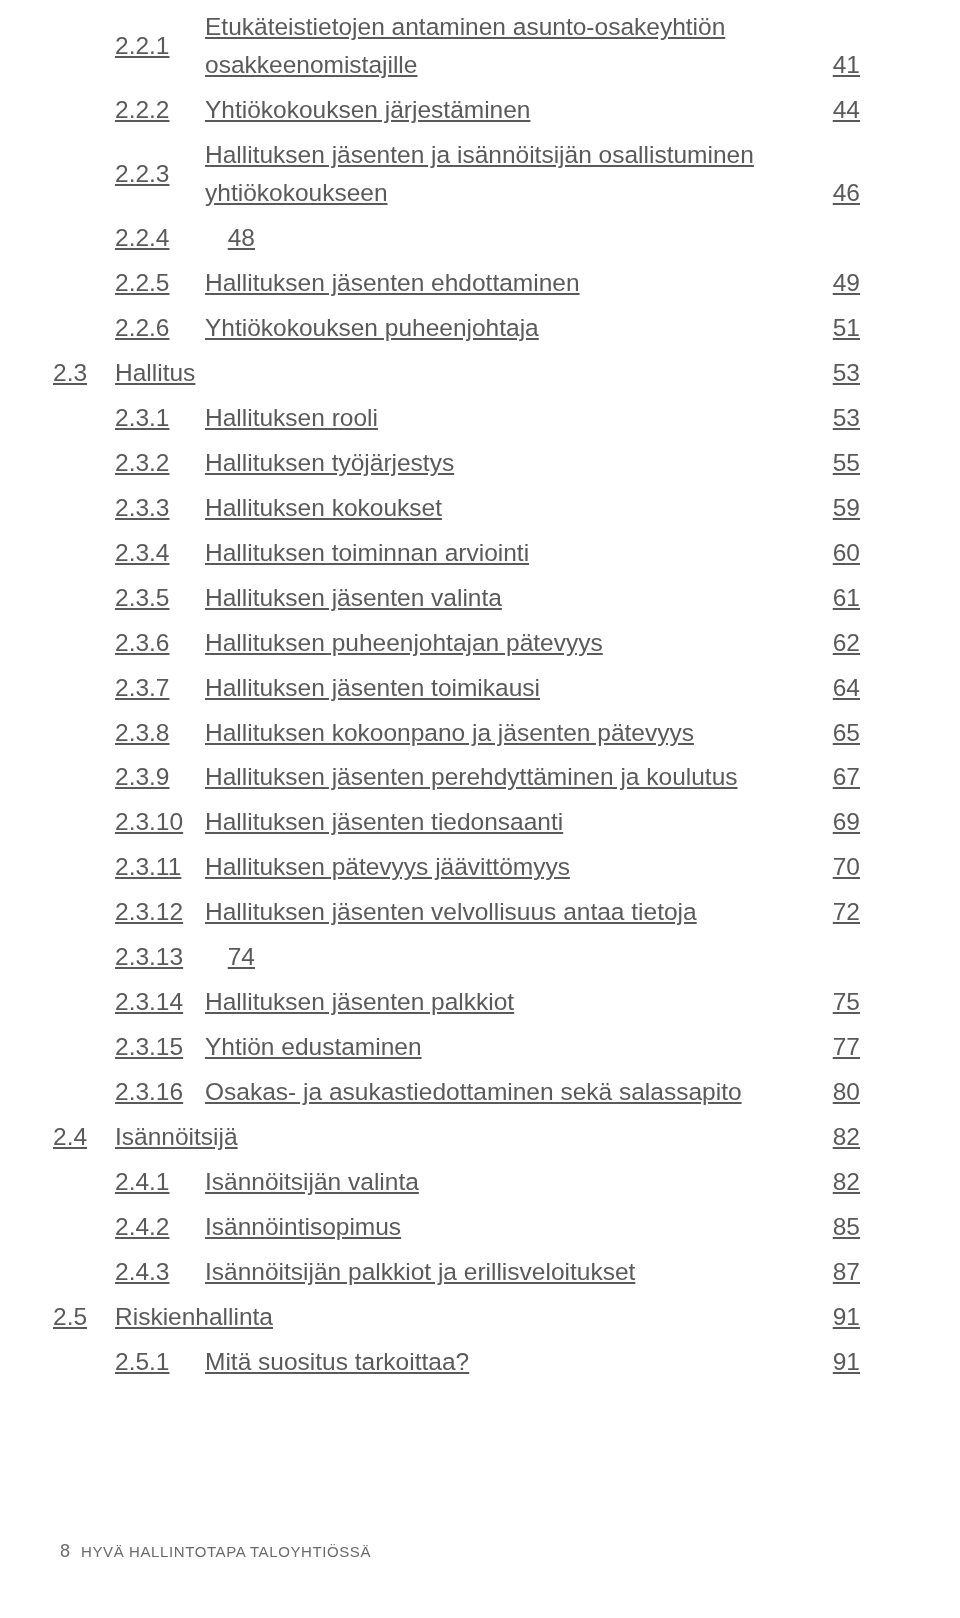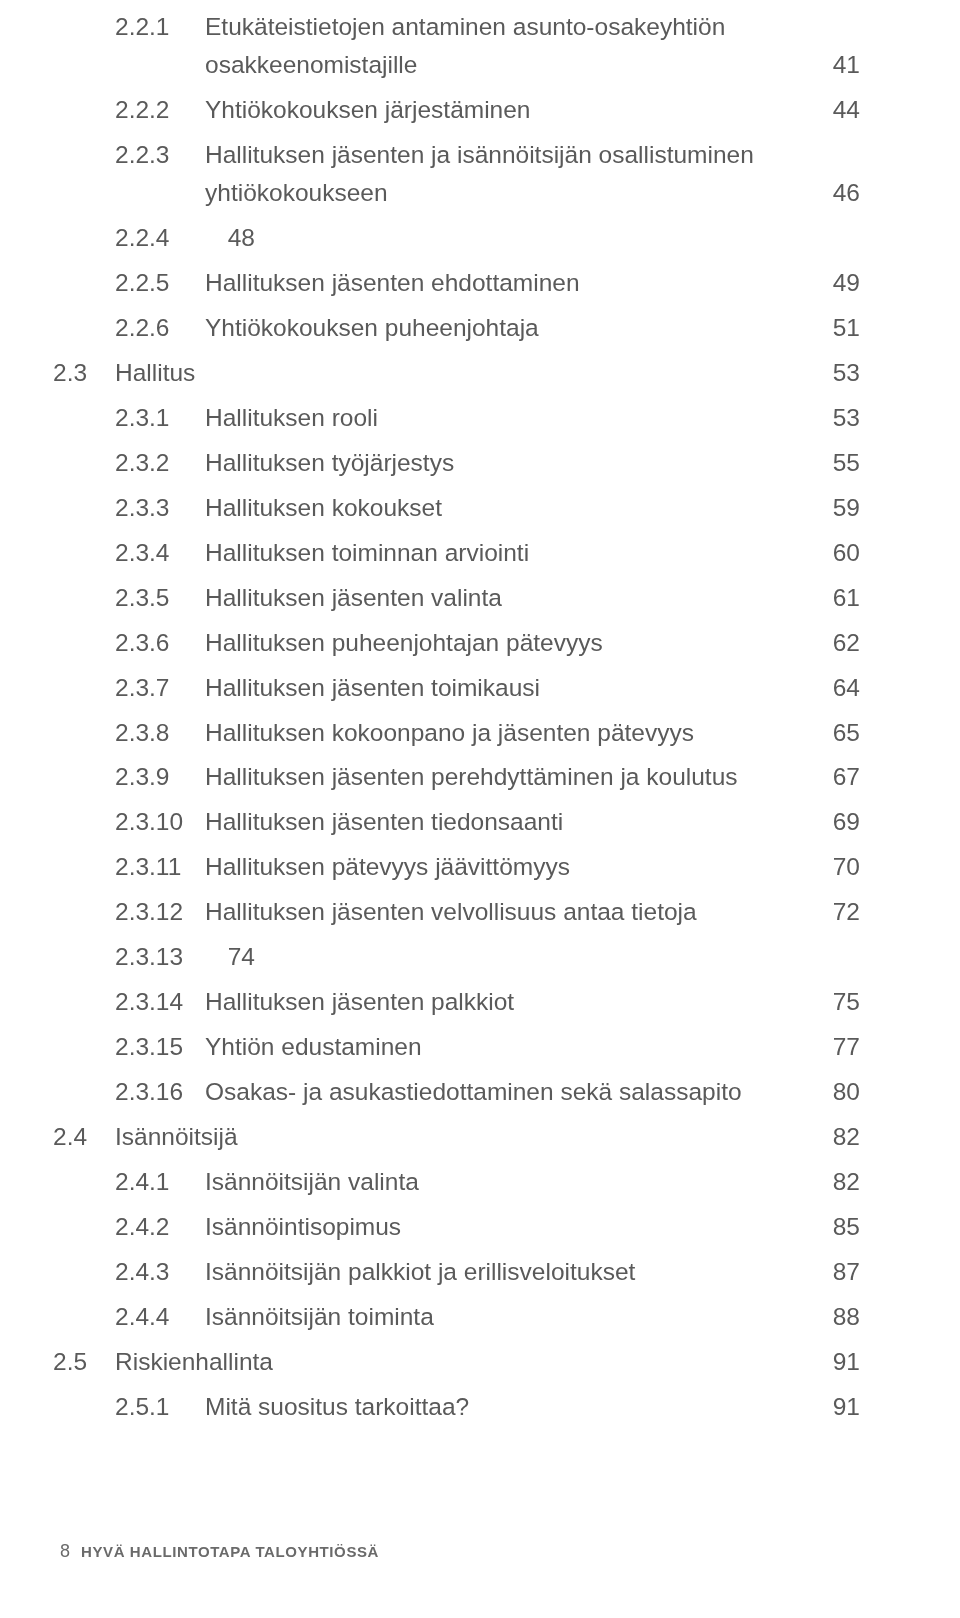--- a/index.html
+++ b/index.html
@@ -16,22 +16,23 @@
     padding: 8px 100px 0 60px;
     position: relative;
   }
   .toc {
     margin-left: 55px;
     font-size: 24.5px;
     line-height: 1.55;
   }
   .row {
     display: flex;
-    align-items: flex-start;
+    align-items: center;
     margin-bottom: 7px;
+    text-decoration: underline;
   }
   .num-col {
     flex: 0 0 90px;
     white-space: nowrap;
   }
   .num-col.top { flex: 0 0 62px; margin-left: -62px; }
   .title-col {
     flex: 1 1 auto;
     padding-right: 20px;
   }
@@ -46,21 +47,20 @@
     left: 60px;
     bottom: 56px;
     font-size: 18px;
     color: #6a6a6a;
   }
   .footer .fnum { font-weight: 400; }
   .footer .ftxt {
     font-size: 15px;
     letter-spacing: 0.6px;
     margin-left: 6px;
-    font-weight: bold;
   }
 </style>
 </head>
 <body>
 
 <div class="page">
   <div class="toc" id="toc">
       <div class="row multi">
         <div class="num-col">2.2.1</div>
         <div class="title-col">Etukäteistietojen antaminen asunto-osakeyhtiön osakkeenomistajille</div>
@@ -188,25 +188,20 @@
         <div class="num-col">2.4.2</div>
         <div class="title-col">Isännöintisopimus</div>
         <div class="page-col">85</div>
       </div>
       <div class="row">
         <div class="num-col">2.4.3</div>
         <div class="title-col">Isännöitsijän palkkiot ja erillisveloitukset</div>
         <div class="page-col">87</div>
       </div>
       <div class="row">
-        <div class="num-col">2.4.4</div>
-        <div class="title-col">Isännöitsijän toiminta</div>
-        <div class="page-col">88</div>
-      </div>
-      <div class="row">
         <div class="num-col top">2.5</div>
         <div class="title-col">Riskienhallinta</div>
         <div class="page-col">91</div>
       </div>
       <div class="row">
         <div class="num-col">2.5.1</div>
         <div class="title-col">Mitä suositus tarkoittaa?</div>
         <div class="page-col">91</div>
       </div>
     </div>

